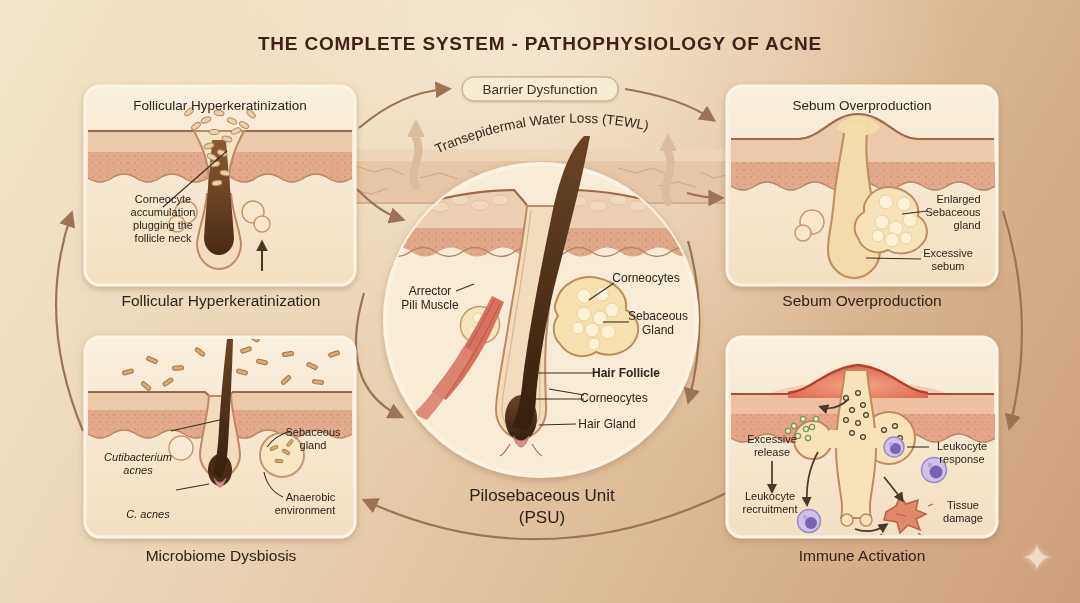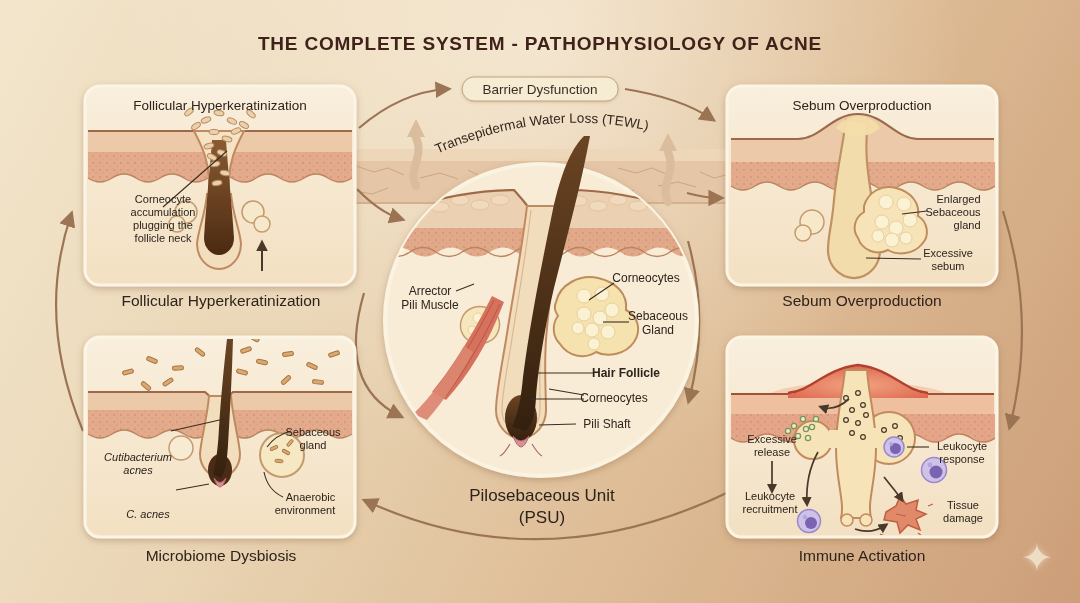--- a/index.html
+++ b/index.html
@@ -435,18 +435,18 @@
 <div class="t lbl" style="left:963px;top:512px;">Tissue
 damage</div>
 
 <div class="t clbl" style="left:430px;top:298px;">Arrector
 Pili Muscle</div>
 <div class="t clbl" style="left:646px;top:278px;">Corneocytes</div>
 <div class="t clbl" style="left:658px;top:323px;">Sebaceous
 Gland</div>
 <div class="t clbl" style="left:626px;top:373px;font-weight:bold;">Hair Follicle</div>
 <div class="t clbl" style="left:614px;top:398px;">Corneocytes</div>
-<div class="t clbl" style="left:607px;top:424px;">Pili Shaft</div>
+<div class="t clbl" style="left:607px;top:424px;">Hair Gland</div>
 <div class="t psu">Pilosebaceous Unit
 (PSU)</div>
 
 <div class="t sparkle">✦</div>
 </div>
 
 </body></html>

